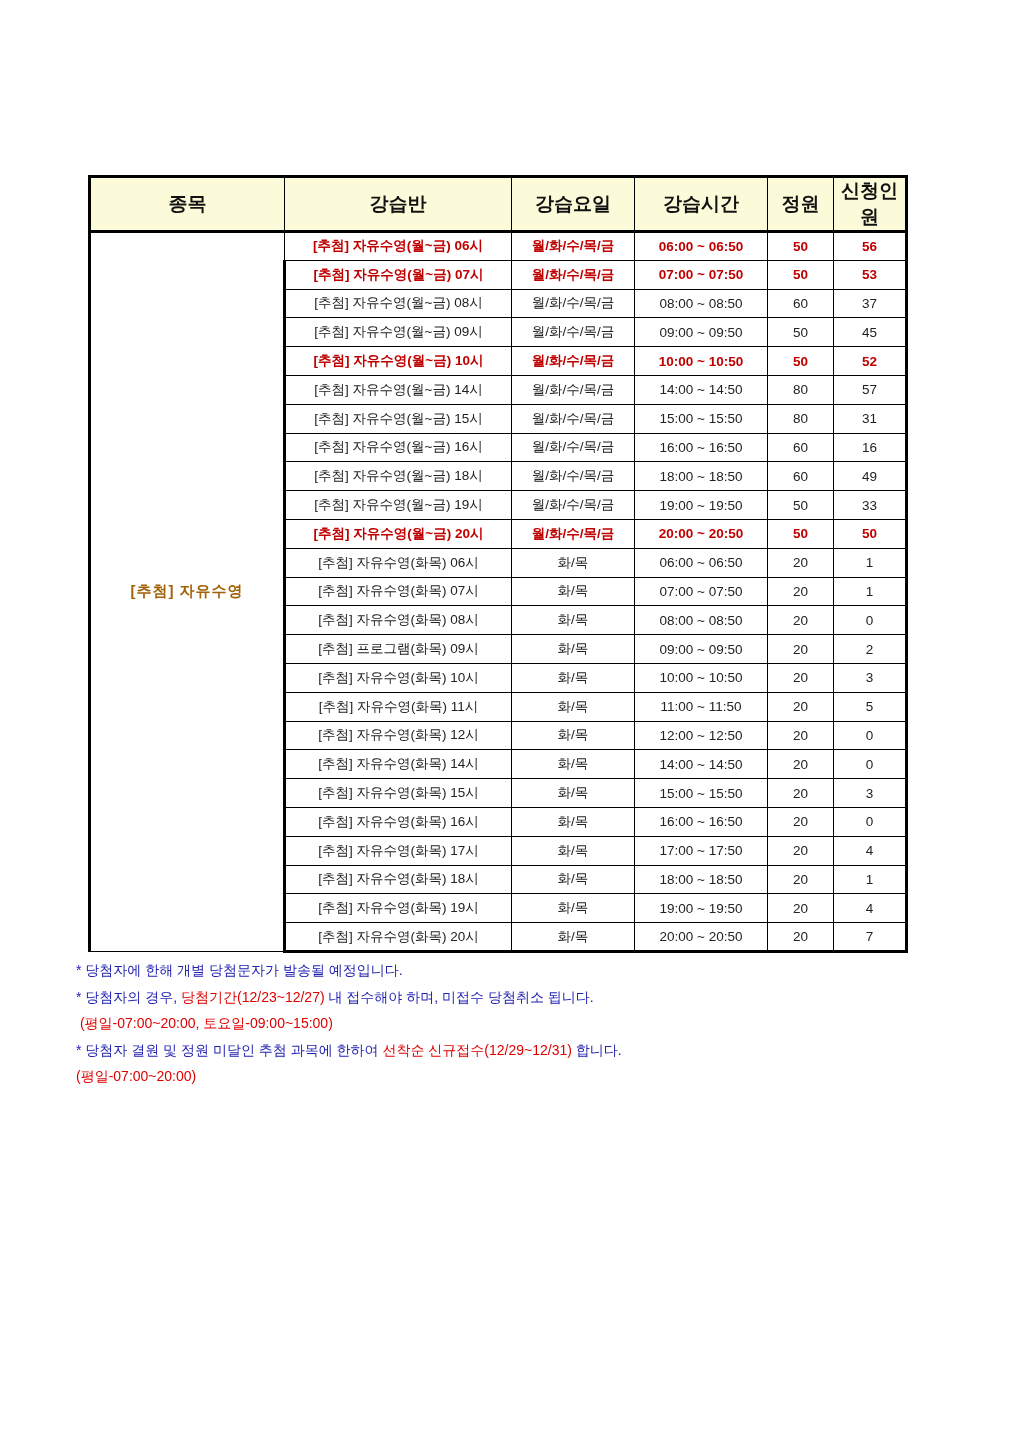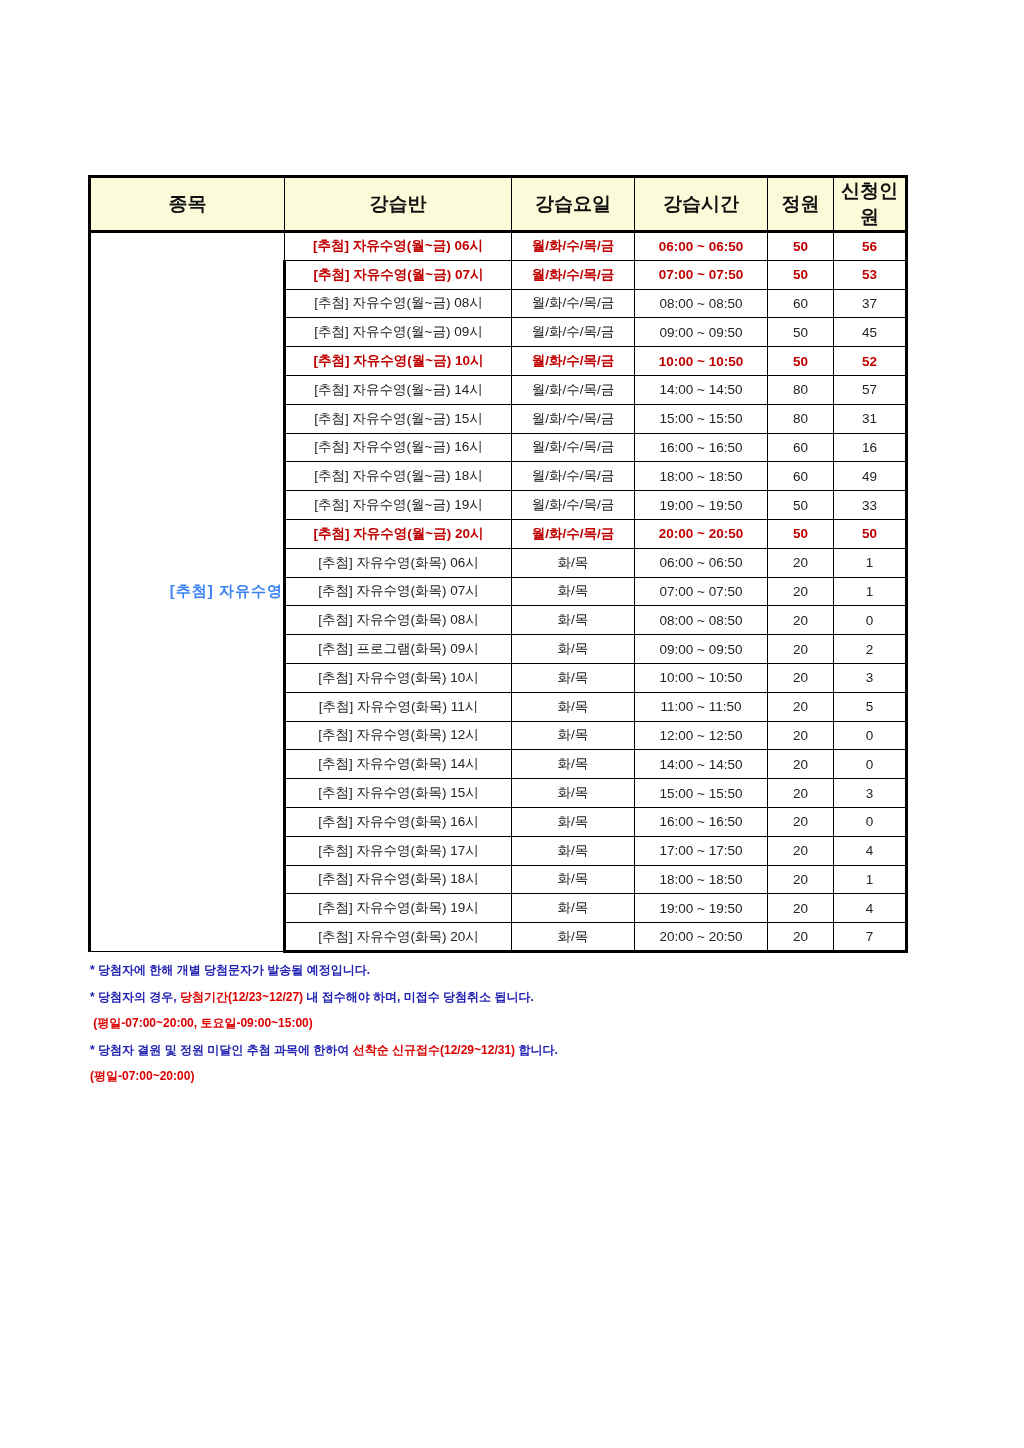--- a/index.html
+++ b/index.html
@@ -54,24 +54,24 @@
     white-space:nowrap;
   }
   tr td:first-child{border-left:3px solid var(--border);}
   tr td:last-child{border-right:3px solid var(--border);}
   tr:last-child td{border-bottom:3px solid var(--border);}
   td.cat{
     font-size:15px;font-weight:700;color:#111;
     letter-spacing:1px;
   }
   tr.hl td{color:var(--table-red);font-weight:700;}
-  tr.hl td.cat{color:#3b82f6;text-align:right;}
+  tr.hl td.cat{color:#a16207;}
   .notes{
-    position:absolute;left:90px;top:957px;width:860px;
-    font-size:12px;font-weight:700;
+    position:absolute;left:76px;top:957px;width:860px;
+    font-size:14px;font-weight:400;
     line-height:26.5px;
     white-space:pre-wrap;
   }
   .note .blue{color:var(--note-blue);}
   .note .red{color:var(--note-red);}
 </style>
 </head>
 <body>
 
 <div class="page">

